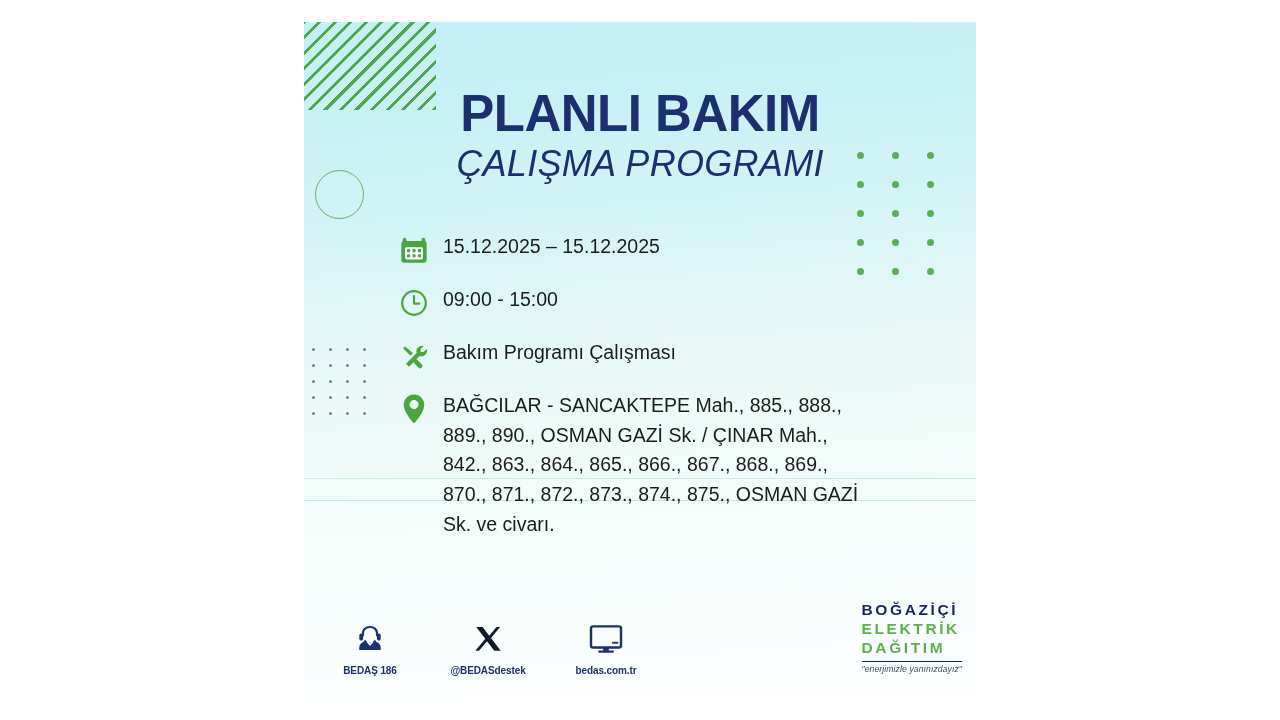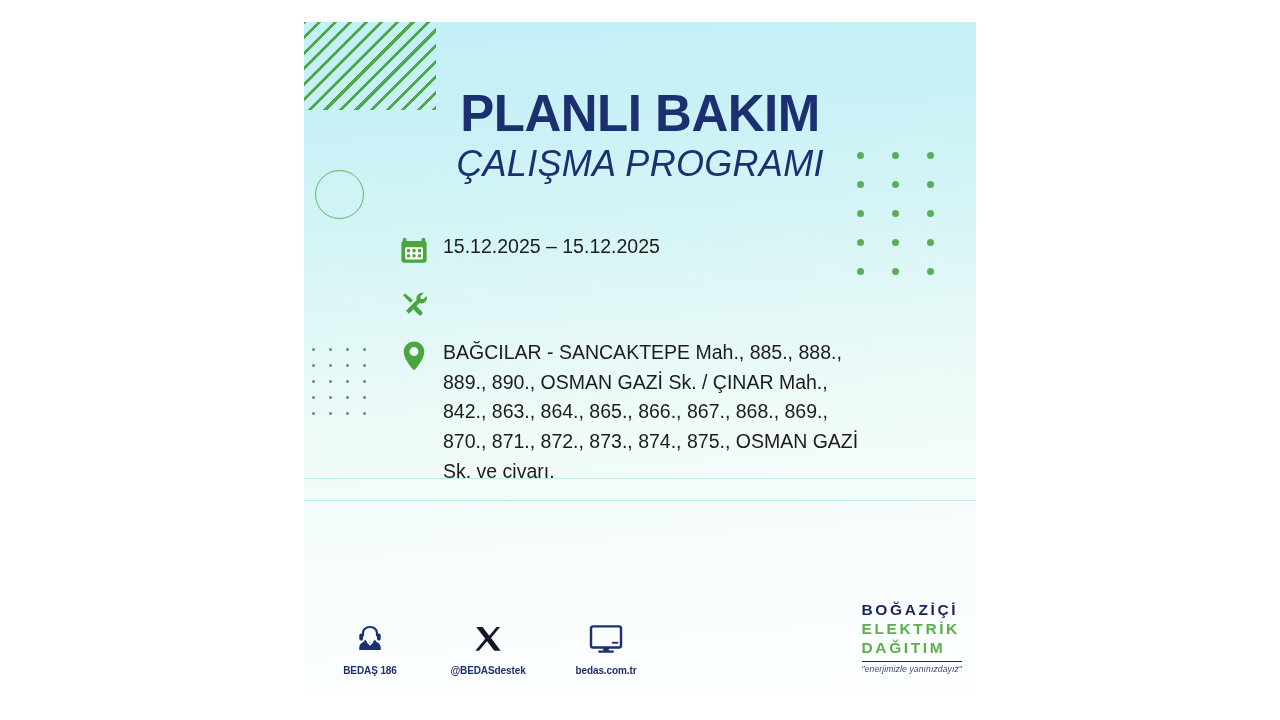--- a/index.html
+++ b/index.html
@@ -298,31 +298,41 @@
               <rect x="20.1" y="15" width="3.4" height="3.4" rx="0.6"></rect>
               <rect x="8.5" y="20.4" width="3.4" height="3.4" rx="0.6"></rect>
               <rect x="14.3" y="20.4" width="3.4" height="3.4" rx="0.6"></rect>
               <rect x="20.1" y="20.4" width="3.4" height="3.4" rx="0.6"></rect>
             </g>
           </svg>
         </span>
         <span class="txt">15.12.2025 – 15.12.2025</span>
       </div>
 
+      <div class="info-row" id="row-time">
+        <span class="ico">
+          <svg width="30" height="30" viewBox="0 0 32 32" aria-hidden="true">
+            <circle cx="16" cy="16" r="12.6" fill="none" stroke="#49a63f" stroke-width="2.3"></circle>
+            <path d="M16 8.6 V16.6 H21.6" fill="none" stroke="#49a63f" stroke-width="2.3" stroke-linecap="round" stroke-linejoin="round"></path>
+          </svg>
+        </span>
+        <span class="txt">09:00 - 15:00</span>
+      </div>
 
       <div class="info-row" id="row-worktype">
         <span class="ico">
           <svg width="31" height="31" viewBox="0 0 32 32" aria-hidden="true">
             <g fill="#49a63f">
               <path d="M25.6 5.2a5.9 5.9 0 0 0-7.4 7.3l-11 11 3.1 3.1 11-11a5.9 5.9 0 0 0 7.3-7.4l-3.2 3.2-3.1-.1-.1-3.1z"></path>
               <path d="M6.1 5.6 4.2 7.5l7.6 7.6 2.6-2.6z"></path>
               <rect x="17.2" y="17.9" width="4.6" height="11.2" rx="2.2" transform="rotate(-45 19.5 23.5)"></rect>
             </g>
           </svg>
         </span>
+        <span class="txt">Bakım Programı Çalışması</span>
       </div>
 
       <div class="info-row" id="row-address">
         <span class="ico">
           <svg width="28" height="32" viewBox="0 0 26 32" aria-hidden="true">
             <path d="M13 1.4C7.3 1.4 2.7 6 2.7 11.7c0 7.2 8.1 16.4 9.5 18 .4.5 1.2.5 1.6 0 1.4-1.6 9.5-10.8 9.5-18C23.3 6 18.7 1.4 13 1.4z" fill="#49a63f"></path>
             <circle cx="13" cy="11.6" r="4.5" fill="#eafaf8"></circle>
           </svg>
         </span>
         <span class="txt">BAĞCILAR - SANCAKTEPE Mah., 885., 888., 889., 890., OSMAN GAZİ Sk. / ÇINAR Mah., 842., 863., 864., 865., 866., 867., 868., 869., 870., 871., 872., 873., 874., 875., OSMAN GAZİ Sk. ve civarı.</span>

